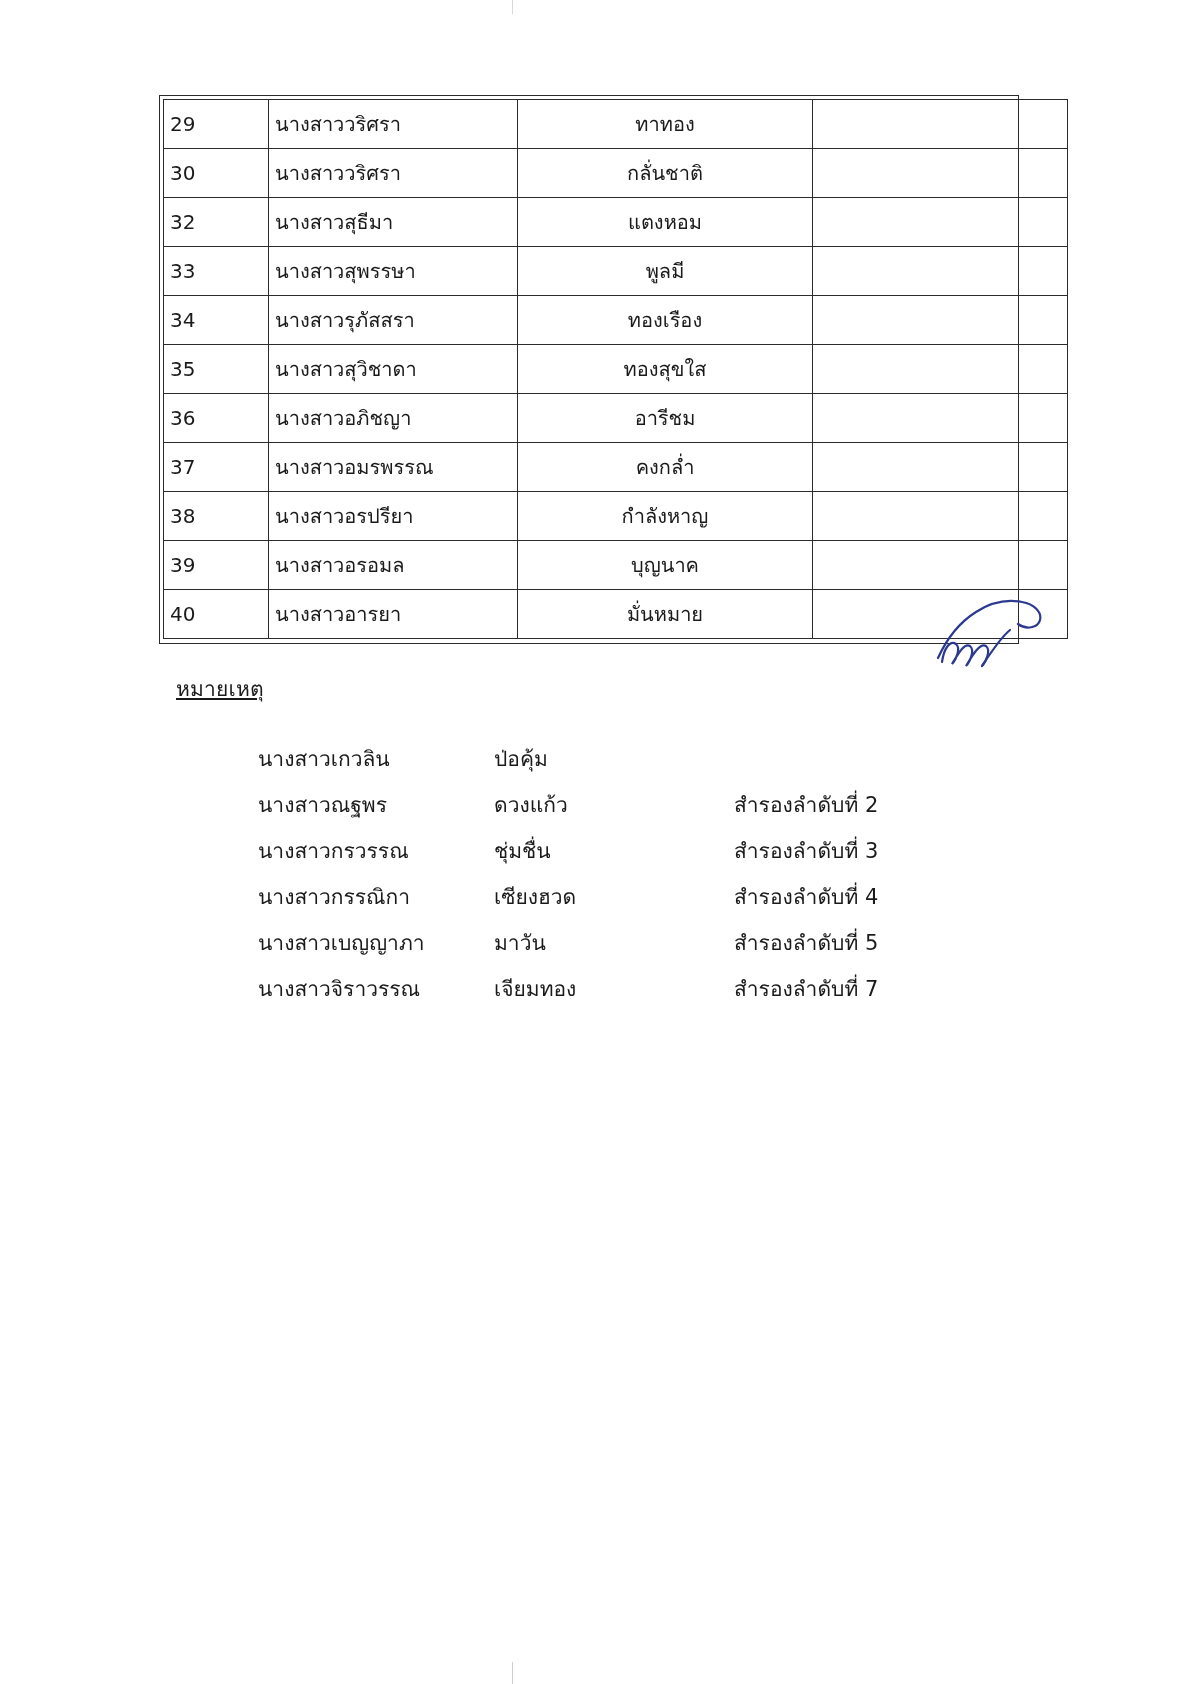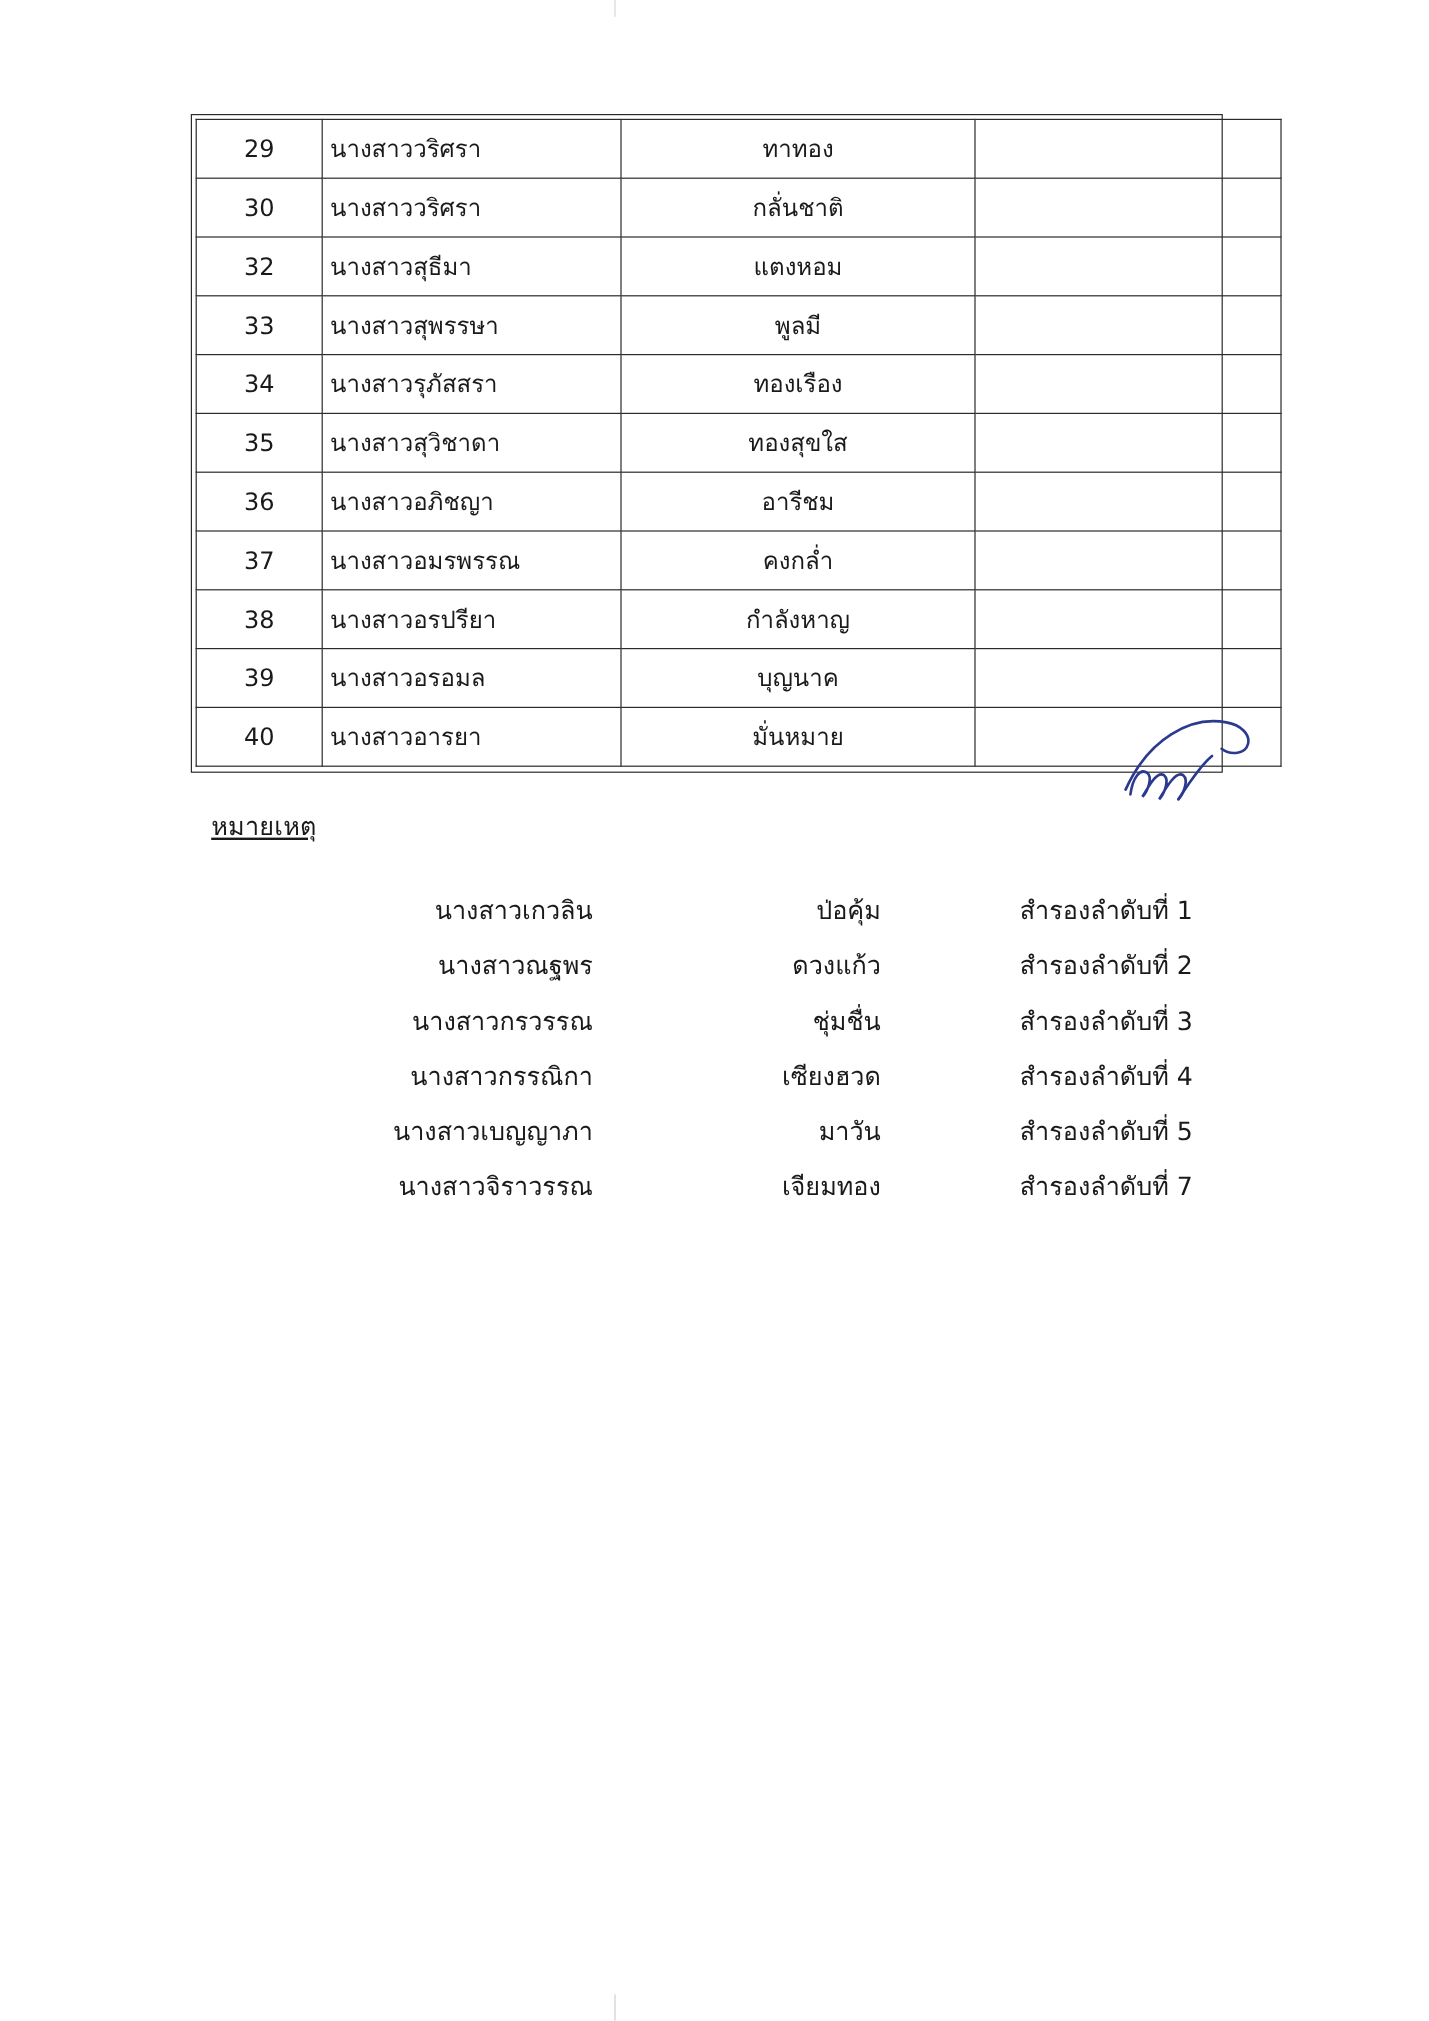--- a/index.html
+++ b/index.html
@@ -48,21 +48,21 @@
   table.roster td {
     border: 1px solid #2b2b2b;
     height: 48px;
     padding: 0 6px;
     font-size: 20px;
     vertical-align: middle;
     line-height: 1.2;
   }
   td.col-no {
     width: 92px;
-    text-align: center;
+    text-align: left;
     font-size: 20px;
   }
   td.col-first {
     width: 236px;
     text-align: left;
     padding-left: 8px;
   }
   td.col-last {
     width: 282px;
     text-align: center;
@@ -101,21 +101,20 @@
     top: 672px;
     font-size: 21px;
     text-decoration: underline;
     letter-spacing: 0.2px;
   }
   .notes-list {
     position: absolute;
     left: 258px;
     top: 742px;
     width: 740px;
-    text-align: right;
   }
   .note-row {
     display: flex;
     align-items: baseline;
     height: 46px;
     font-size: 21px;
   }
   .note-first { width: 236px; }
   .note-last  { width: 240px; }
   .note-rank  { width: 260px; }
@@ -207,21 +206,20 @@
     <path d="M52 70 C60 58, 70 42, 80 34" stroke="#2b3a8f" stroke-width="2.2" stroke-linecap="round" fill="none"></path>
   </svg>
 </div>
 
 <div class="notes-heading">หมายเหตุ</div>
 
 <div class="notes-list">
   <div class="note-row">
     <span class="note-first">นางสาวเกวลิน</span>
     <span class="note-last">ป่อคุ้ม</span>
-    <span class="note-rank">สำรองลำดับที่ 1</span>
   </div>
   <div class="note-row">
     <span class="note-first">นางสาวณฐพร</span>
     <span class="note-last">ดวงแก้ว</span>
     <span class="note-rank">สำรองลำดับที่ 2</span>
   </div>
   <div class="note-row">
     <span class="note-first">นางสาวกรวรรณ</span>
     <span class="note-last">ชุ่มชื่น</span>
     <span class="note-rank">สำรองลำดับที่ 3</span>

